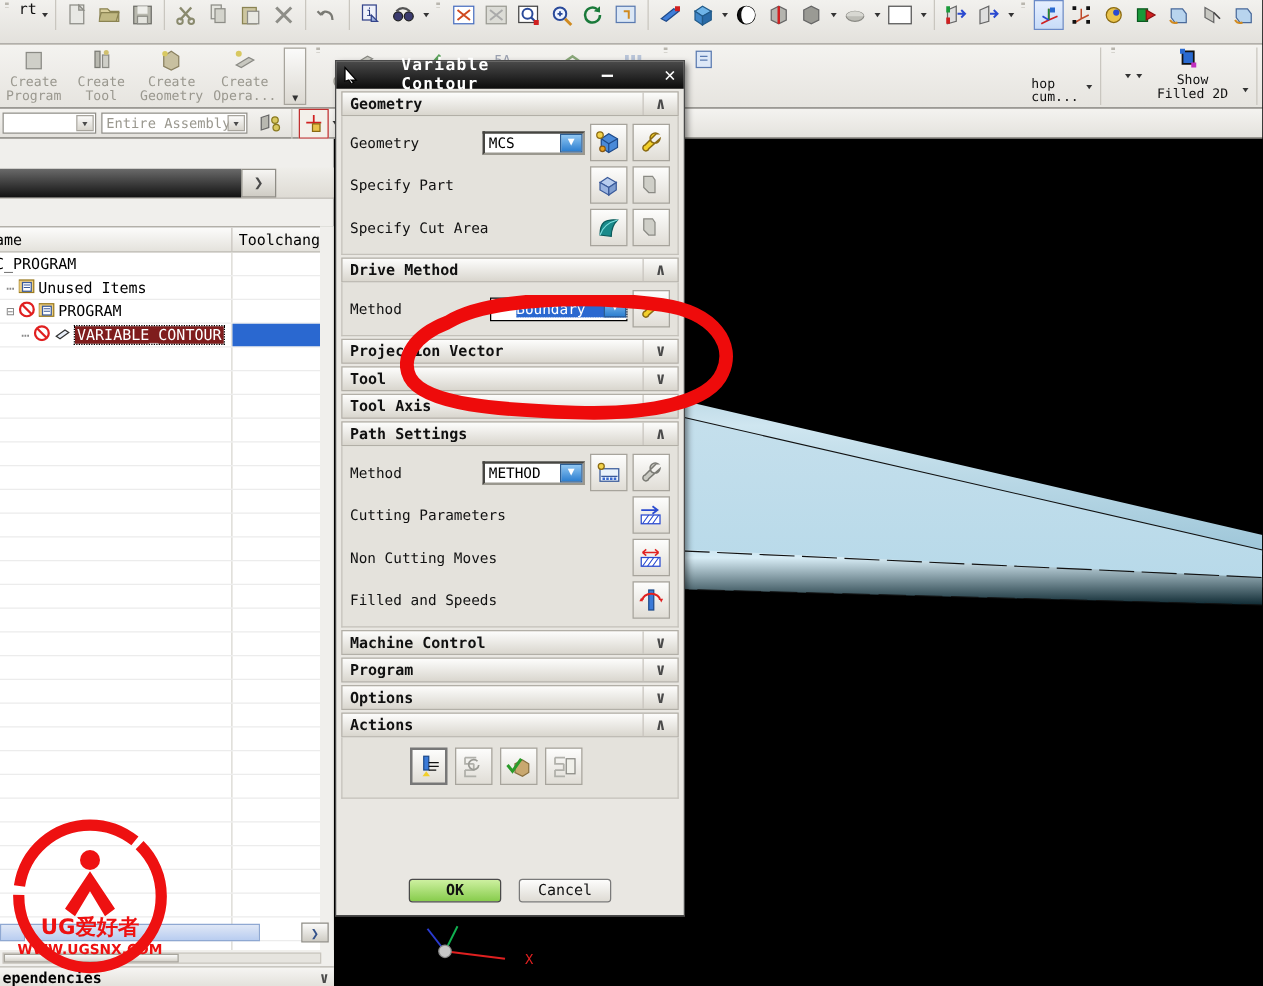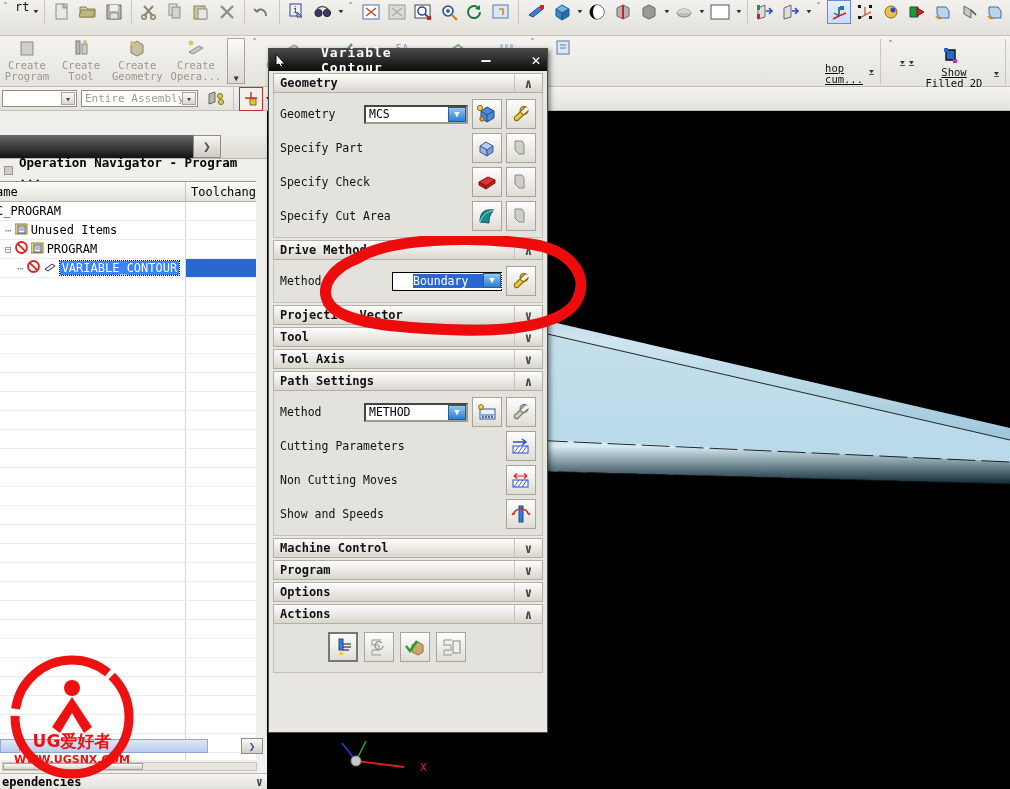--- a/index.html
+++ b/index.html
@@ -106,21 +106,21 @@
   .nt-head { display:flex; height:20px; background:linear-gradient(#fcfcfb,#e4e2dc);
              border-bottom:1px solid #b5b2aa; font-size:12px; color:#000; }
   .nt-head .c1 { width:195px; border-right:1px solid #c7c4bd; padding-left:5px;
                  display:flex; align-items:center; }
   .nt-head .c2 { flex:1; padding-left:5px; display:flex; align-items:center; }
   .nt-row { display:flex; height:19px; font-size:12px; color:#000; border-bottom:1px solid #ececec; }
   .nt-row .c1 { width:195px; border-right:1px solid #d8d6d0; display:flex; align-items:center; gap:3px; padding-left:5px; }
   .nt-row .c2 { flex:1; border-right:0; }
   .nt-row.sel .c1 { background:transparent; }
   .nt-row.sel .c2 { background:#2a68d0; }
-  .selname { background:#3b82f6; color:#fff; outline:1px dotted #000; padding:0 2px; }
+  .selname { background:#7f1d1d; color:#fff; outline:1px dotted #000; padding:0 2px; }
   .indent1 { padding-left:14px !important; }
   .indent2 { padding-left:26px !important; }
 
   .hbarwrap { position:absolute; left:0; bottom:34px; width:267px; height:18px;
               display:flex; align-items:center; }
   .hbar { height:14px; background:linear-gradient(#dfe7f6,#b9cdf0); border:1px solid #8fa8d2; }
   .hbar2 { position:absolute; left:0; bottom:16px; width:267px; height:13px; background:#f0efec; }
   .hbar2 .track { position:absolute; left:2px; top:2px; width:255px; height:9px;
                   background:#e6e4df; border:1px solid #c9c6bf;}
   .hbar2 .thumb { position:absolute; left:3px; top:3px; width:140px; height:7px;
@@ -167,21 +167,21 @@
   }
   .sec-head .chev { margin-left:auto; width:28px; height:18px; border-left:1px solid #c7c4bd;
                     display:flex; align-items:center; justify-content:center;
                     font-size:13px; color:#4a4a4a; font-weight:bold; }
   .sec-body {
     border:1px solid #c4c1ba; border-top:0; background:#e4e2dc; padding:4px 6px;
   }
   .row { display:flex; align-items:center; height:34px; }
   .row .lab { font-size:11.5px; color:#111; flex:1; }
   .row .dd {
-    width:104px; height:19px; background:#fff; border:2px inset #9a988f;
+    width:82px; height:19px; background:#fff; border:2px inset #9a988f;
     display:flex; align-items:center; position:relative; font-size:11.5px; padding-left:3px;
   }
   .row .dd .v { flex:1; }
   .row .dd.active { border:1px solid #000;padding-left:20px; }
   .row .dd.active .v { background:#2a68d0; color:#fff; outline:1px dotted #fff; width:100%; }
   .row .dd .ddarrow {
     position:absolute; right:0; top:0; width:18px; height:15px;
     background:linear-gradient(#8fc6f2,#2d7fd0); border:1px solid #2a5d93;
     display:flex; align-items:center; justify-content:center; color:#fff; font-size:9px;
   }
@@ -521,21 +521,21 @@
       </div>
       <div class="grip" style="height:46px"></div>
       <div class="bigbtn" style="min-width:46px">
         <span><svg width="22" height="20">
               <rect x="5" y="3" width="12" height="13" fill="#dde8f7" stroke="#5a7ab0"></rect>
               <path d="M8 7 h6 M8 10 h6" stroke="#5a7ab0"></path>
             </svg></span>
       </div>
     </div>
 
-    <div style="margin-left:auto;display:flex;align-items:center;height:50px;text-decoration:underline;">
+    <div style="margin-left:auto;display:flex;align-items:flex-start;height:50px;">
       <div style="display:flex;flex-direction:column;justify-content:flex-end;height:48px;font-size:10.5px;color:#111;line-height:11px;text-align:left;padding-right:4px;">
         <span>hop</span>
           <span>cum...</span>
       </div>
       <div class="caret" style="height:46px;align-items:flex-end;padding-bottom:8px;"></div>
       <div class="sep" style="height:46px;margin-top:2px"></div>
       <div class="grip" style="height:46px"></div>
 
       <div class="caret" style="height:46px;align-items:flex-start;padding-top:20px;"></div>
       <div class="caret" style="height:46px;align-items:flex-start;padding-top:20px;"></div>
@@ -624,24 +624,20 @@
     </svg>
   </div>
 
   <div class="leftdock">
 
     <div class="tabstrip">
       <div class="blackbar"></div>
       <div class="arrowbtn">❯</div>
     </div>
 
-    <div class="nav-header">
-      <span class="sq"></span>
-      <span>Operation Navigator - Program ...</span>
-    </div>
 
     <div class="navtable">
       <div class="nt-head">
         <div class="c1">ame</div>
         <div class="c2">Toolchange</div>
       </div>
 
       <div class="nt-row">
         <div class="c1">
           <span>C_PROGRAM</span>
@@ -869,35 +865,20 @@
                 <path d="M17 8 L17 14 L11 18 L11 12 Z" fill="#7f9ed0" stroke="#3a5a9a"></path>
               </svg>
           </div>
           <div class="sqbtn">
             <svg width="22" height="20">
                 <path d="M5 3 L12 3 L14 6 L14 16 L9 16 L5 12 Z" fill="#cfcfc8" stroke="#8a8a84"></path>
               </svg>
           </div>
         </div>
         <div class="row">
-          <span class="lab">Specify Check</span>
-          <div class="sqbtn">
-            <svg width="22" height="20">
-                <path d="M3 10 L12 5 L19 8 L10 14 Z" fill="#e03030" stroke="#8a1010"></path>
-                <path d="M3 10 L3 13 L10 17 L10 14 Z" fill="#b01818" stroke="#8a1010"></path>
-                <path d="M19 8 L19 11 L10 17 L10 14 Z" fill="#c82020" stroke="#8a1010"></path>
-              </svg>
-          </div>
-          <div class="sqbtn">
-            <svg width="22" height="20">
-                <path d="M5 3 L12 3 L14 6 L14 16 L9 16 L5 12 Z" fill="#cfcfc8" stroke="#8a8a84"></path>
-              </svg>
-          </div>
-        </div>
-        <div class="row">
           <span class="lab">Specify Cut Area</span>
           <div class="sqbtn">
             <svg width="22" height="20">
                 <path d="M4 16 C4 6 8 3 18 4 C14 8 13 12 13 17 Z" fill="#1a8a8a" stroke="#0a5a5a"></path>
                 <path d="M4 16 C6 10 10 6 18 4" fill="none" stroke="#7fe0e0"></path>
               </svg>
           </div>
           <div class="sqbtn">
             <svg width="22" height="20">
                 <path d="M5 3 L12 3 L14 6 L14 16 L9 16 L5 12 Z" fill="#cfcfc8" stroke="#8a8a84"></path>
@@ -980,21 +961,21 @@
           <span class="lab">Non Cutting Moves</span>
           <div class="sqbtn">
             <svg width="22" height="20">
                 <path d="M4 6 h13 M4 6 l3 -2.5 M4 6 l3 2.5 M17 6 l-3 -2.5 M17 6 l-3 2.5" stroke="#e02020" stroke-width="1.2" fill="none"></path>
                 <rect x="3" y="10" width="15" height="7" fill="#fff" stroke="#2a4ad0"></rect>
                 <path d="M4 17 L9 10 M8 17 L13 10 M12 17 L17 10" stroke="#2a4ad0" stroke-width="0.9"></path>
               </svg>
           </div>
         </div>
         <div class="row">
-          <span class="lab">Show and Speeds</span>
+          <span class="lab">Filled and Speeds</span>
           <div class="sqbtn">
             <svg width="22" height="20">
                 <rect x="9" y="2" width="4" height="16" fill="#3a7ad8" stroke="#1e4a8a"></rect>
                 <path d="M4 10 a7 5 0 0 1 14 0" stroke="#e02020" stroke-width="1.6" fill="none"></path>
                 <path d="M3 8 l1.5 3 l-3 0 Z" fill="#e02020"></path>
                 <path d="M19 12 l-1.5 -3 l3 0 Z" fill="#e02020"></path>
               </svg>
           </div>
         </div>
       </div>
@@ -1038,20 +1019,24 @@
         </div>
         <div class="sqbtn" style="width:30px;height:30px;margin:0">
           <svg width="22" height="20">
               <path d="M4 3 h8 M4 3 v5 h7 M11 8 v5 h-7 M4 13 v5 h8" stroke="#b0b0aa" stroke-width="1.4" fill="none"></path>
               <rect x="13" y="4" width="7" height="12" fill="#f0f0ea" stroke="#8a8a84"></rect>
             </svg>
         </div>
       </div>
     </div>
 
+    <div class="dlg-foot">
+      <div class="okbtn">OK</div>
+      <div class="cancelbtn">Cancel</div>
+    </div>
   </div>
 
   <svg class="annot" width="280" height="110" viewBox="0 0 280 110">
     <path d="M38 22 C70 2 150 0 210 8 C252 14 268 40 258 62 C248 86 200 96 140 94 C80 92 20 88 8 66 C0 50 12 32 38 22 Z" fill="none" stroke="#ee0b0b" stroke-width="11" stroke-linecap="round" stroke-linejoin="round"></path>
   </svg>
 
   <svg class="watermark" width="125" height="125" viewBox="0 0 125 125">
     <circle cx="62" cy="62" r="57" fill="none" stroke="#ee1111" stroke-width="9" stroke-dasharray="180 7 120 5 90 6"></circle>
     <circle cx="62" cy="33" r="8" fill="#ee1111"></circle>
     <path d="M62 42 L42 72 L50 78 L62 58 L74 78 L82 72 Z" fill="#ee1111"></path>

